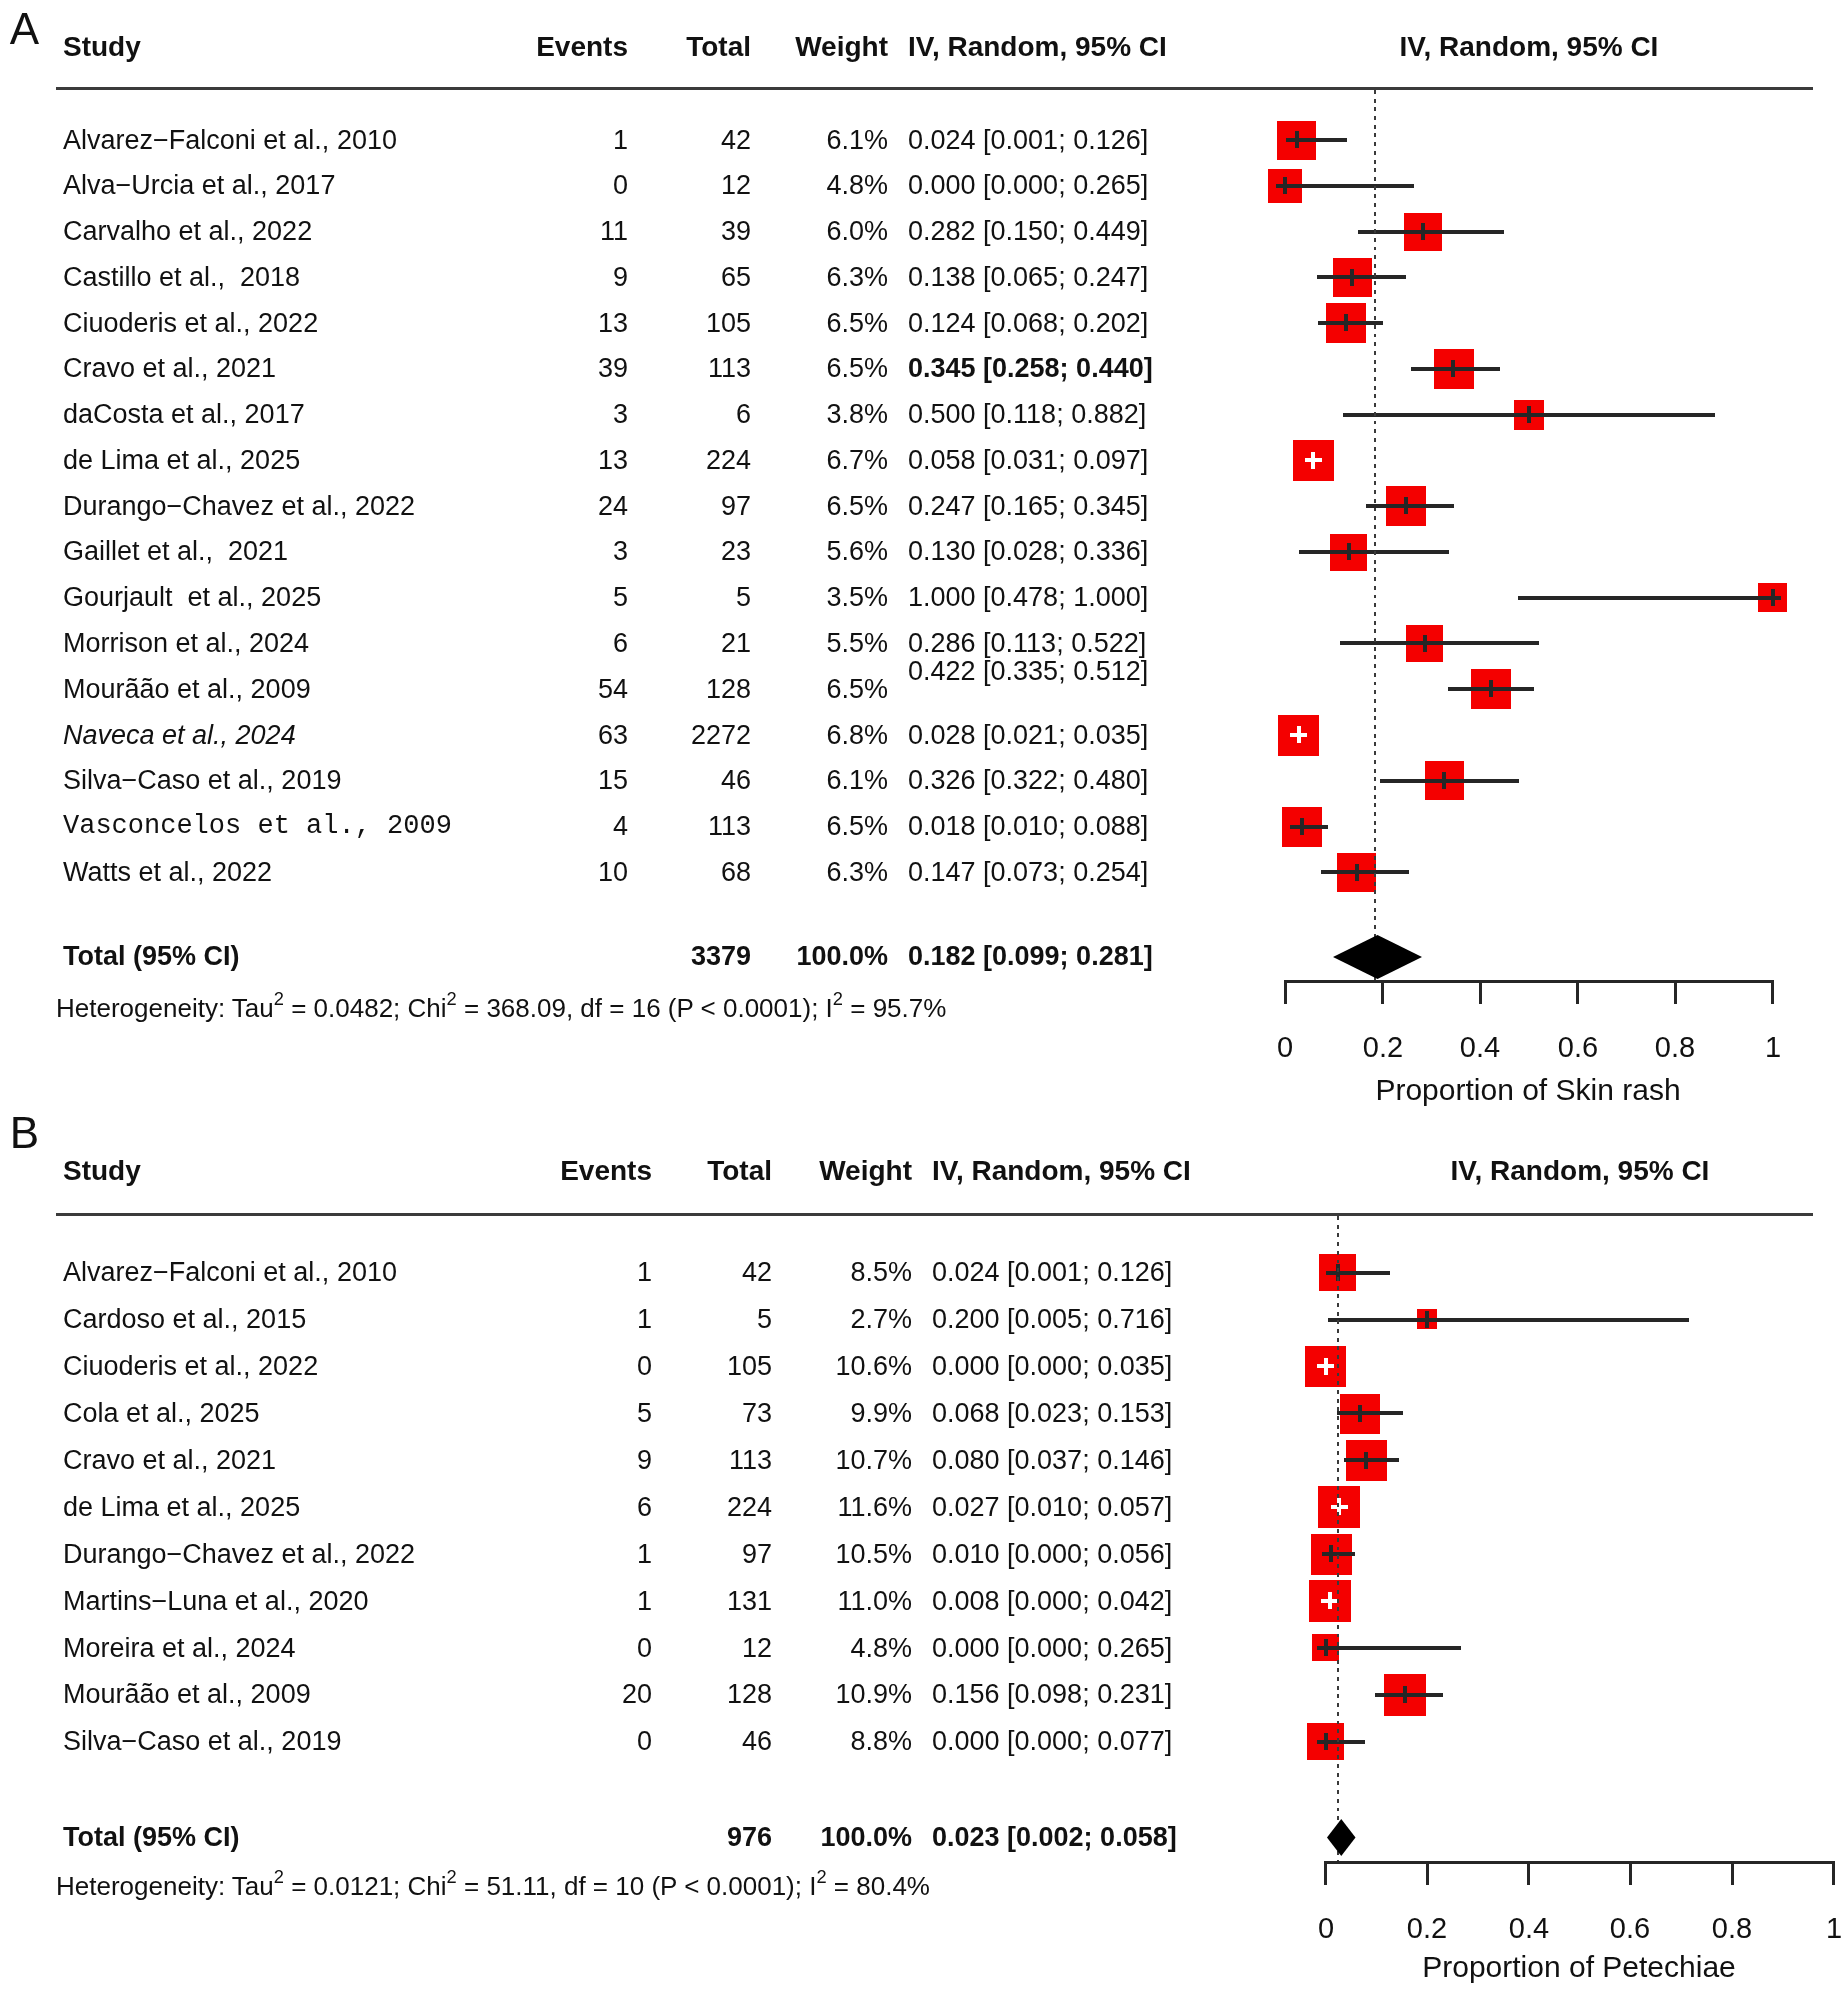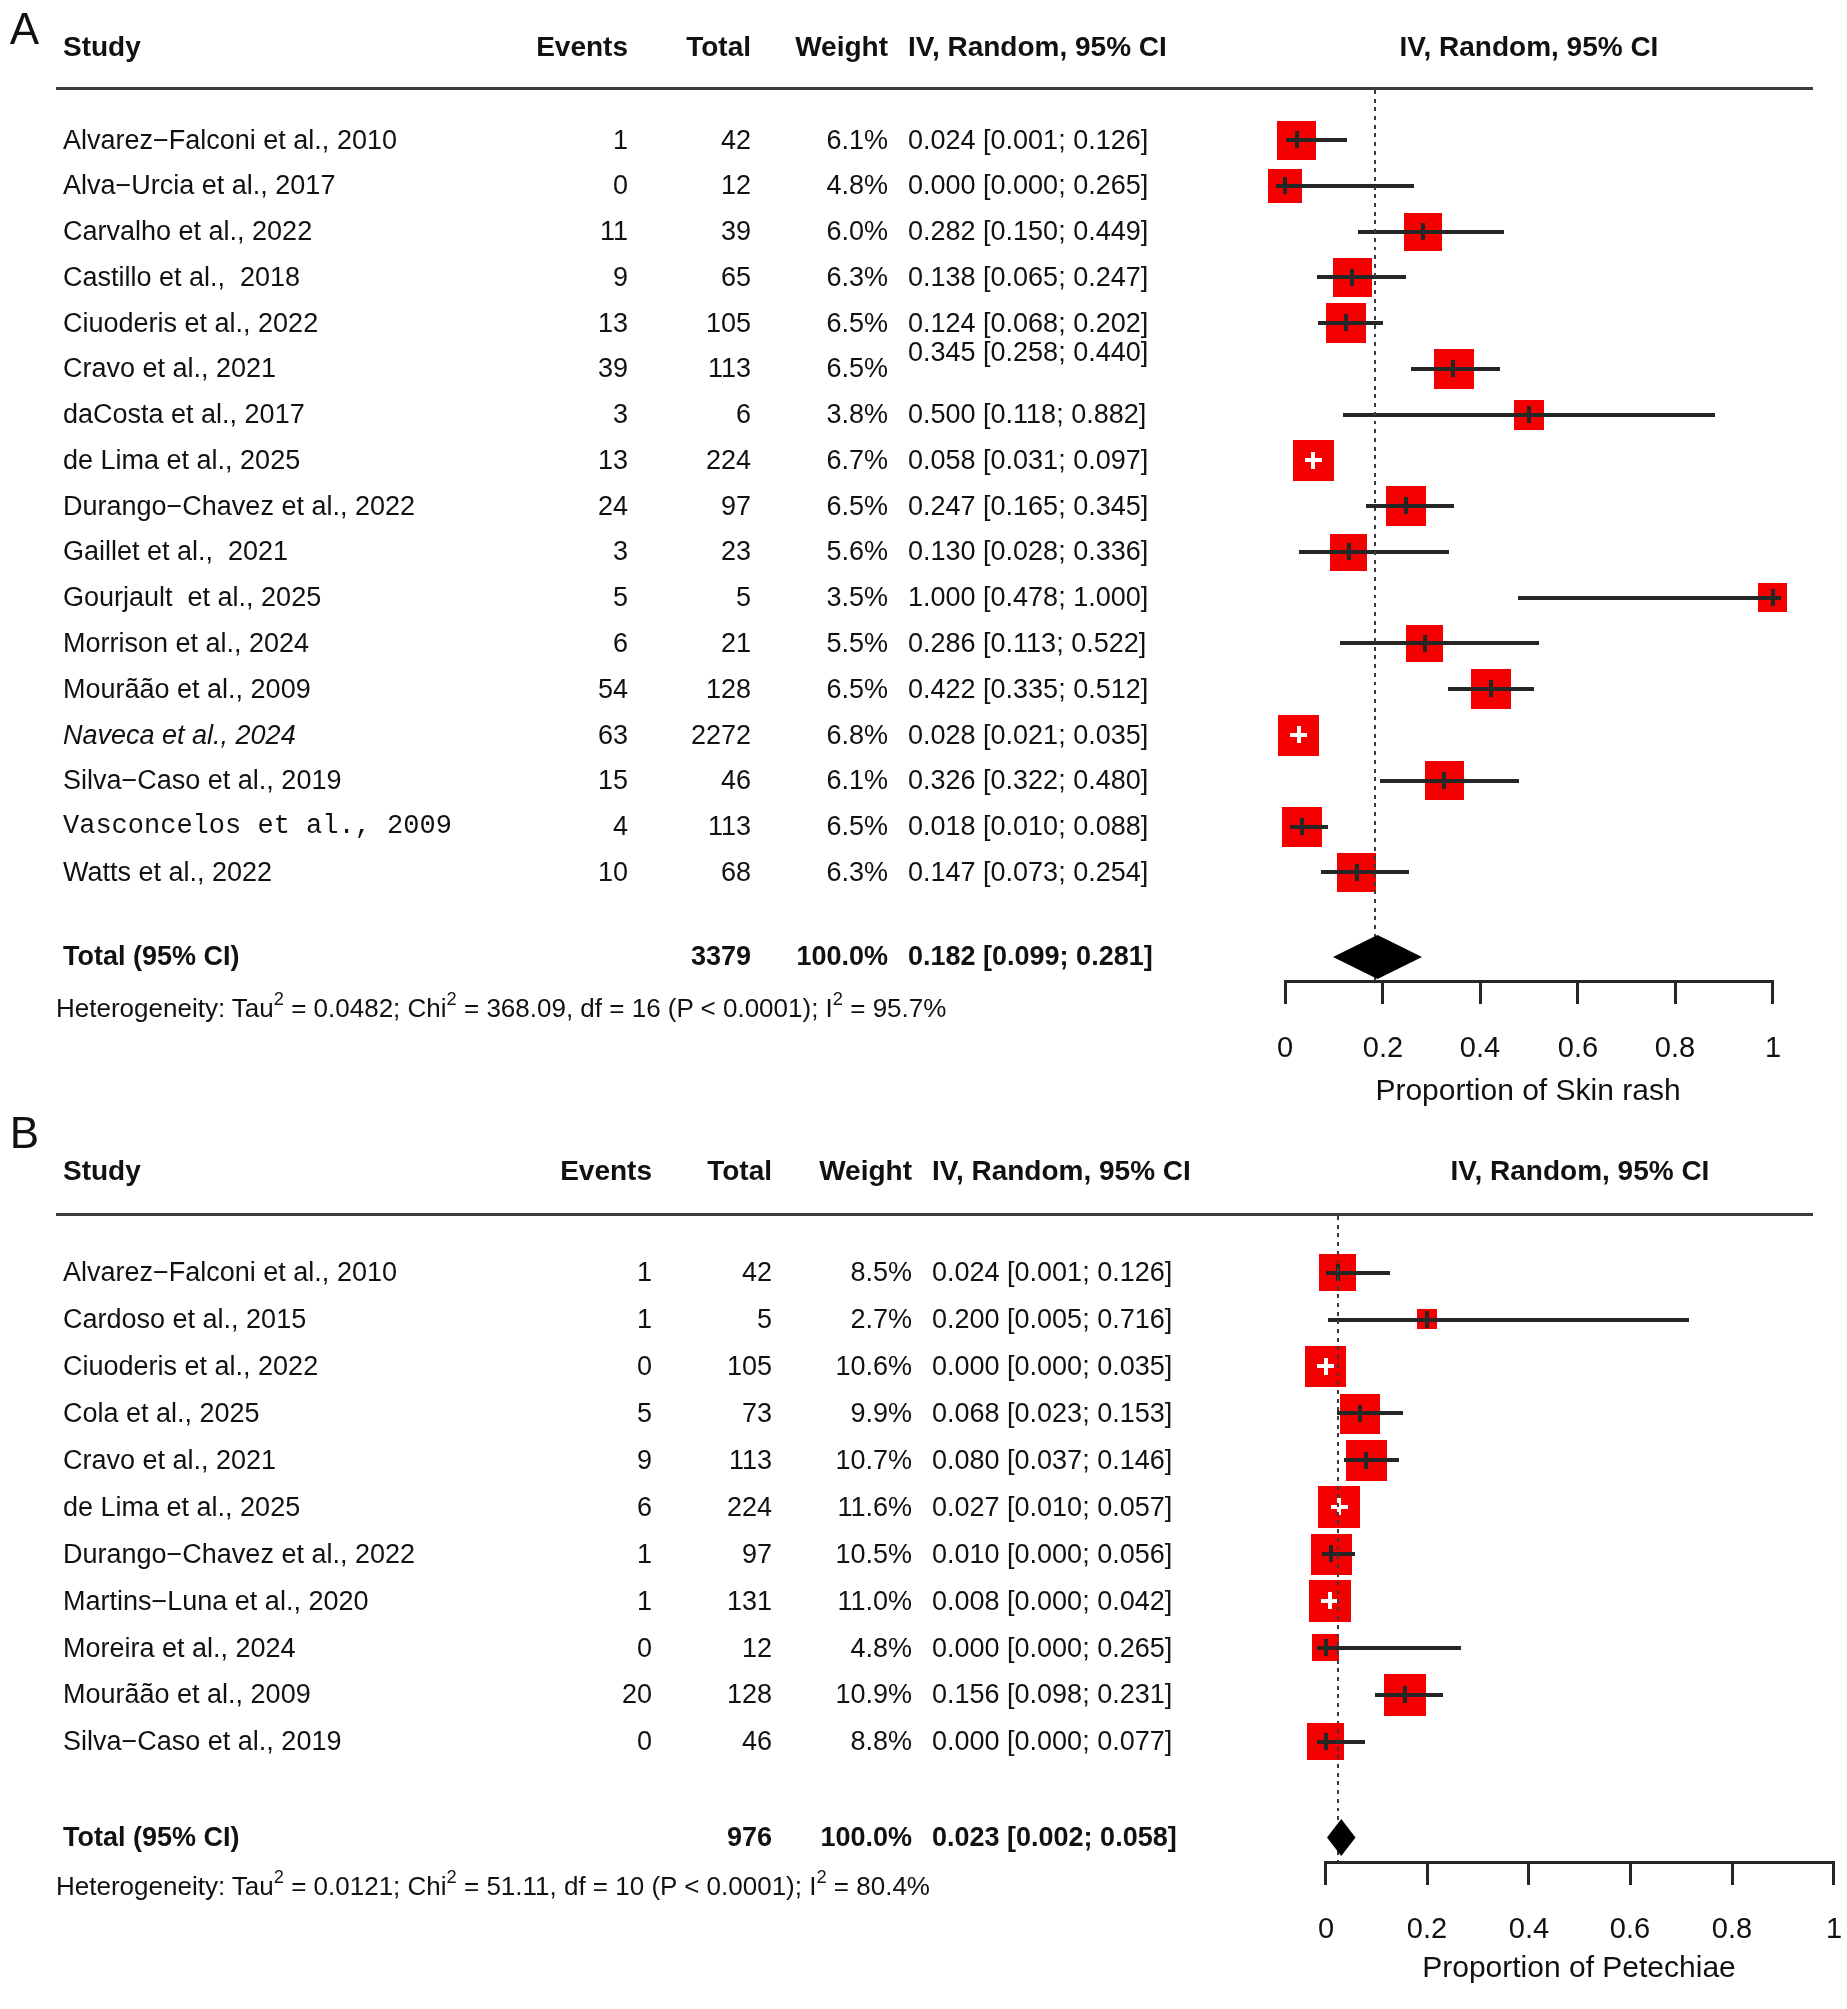--- a/index.html
+++ b/index.html
@@ -136,21 +136,21 @@
       <div class="abs row-text r" style="left:637px;width:251px;top:307px;">6.5%</div>
       <div class="abs row-text" style="left:908px;top:307px;">0.124 [0.068; 0.202]</div>
       <div class="abs" style="left:1326px;top:303px;width:40px;height:40px;background:#f40000;"></div>
       <div class="abs" style="left:1318px;top:321px;width:65px;height:3.9px;background:#262626;"></div>
       <div class="abs" style="left:1337px;top:321px;width:17.4px;height:3.9px;background:#262626;"></div>
       <div class="abs" style="left:1344px;top:314px;width:3.9px;height:17.4px;background:#262626;"></div>
       <div class="abs row-text" style="left:63px;top:352px;">Cravo et al., 2021</div>
       <div class="abs row-text r" style="left:377px;width:251px;top:352px;">39</div>
       <div class="abs row-text r" style="left:500px;width:251px;top:352px;">113</div>
       <div class="abs row-text r" style="left:637px;width:251px;top:352px;">6.5%</div>
-      <div class="abs row-text" style="left:908px;top:336px;">0.345 [0.258; 0.440]</div>
+      <div class="abs row-text" style="left:908px;top:352px;font-weight:bold;">0.345 [0.258; 0.440]</div>
       <div class="abs" style="left:1434px;top:349px;width:40px;height:40px;background:#f40000;"></div>
       <div class="abs" style="left:1411px;top:367px;width:89px;height:3.9px;background:#262626;"></div>
       <div class="abs" style="left:1445px;top:367px;width:17.4px;height:3.9px;background:#262626;"></div>
       <div class="abs" style="left:1451px;top:360px;width:3.9px;height:17.4px;background:#262626;"></div>
       <div class="abs row-text" style="left:63px;top:398px;">daCosta et al., 2017</div>
       <div class="abs row-text r" style="left:377px;width:251px;top:398px;">3</div>
       <div class="abs row-text r" style="left:500px;width:251px;top:398px;">6</div>
       <div class="abs row-text r" style="left:637px;width:251px;top:398px;">3.8%</div>
       <div class="abs row-text" style="left:908px;top:398px;">0.500 [0.118; 0.882]</div>
       <div class="abs" style="left:1514px;top:400px;width:30px;height:30px;background:#f40000;"></div>
@@ -199,21 +199,21 @@
       <div class="abs row-text r" style="left:637px;width:251px;top:627px;">5.5%</div>
       <div class="abs row-text" style="left:908px;top:627px;">0.286 [0.113; 0.522]</div>
       <div class="abs" style="left:1406px;top:625px;width:37px;height:37px;background:#f40000;"></div>
       <div class="abs" style="left:1340px;top:641px;width:199px;height:3.9px;background:#262626;"></div>
       <div class="abs" style="left:1416px;top:641px;width:17.4px;height:3.9px;background:#262626;"></div>
       <div class="abs" style="left:1423px;top:635px;width:3.9px;height:17.4px;background:#262626;"></div>
       <div class="abs row-text" style="left:63px;top:673px;">Mourãão et al., 2009</div>
       <div class="abs row-text r" style="left:377px;width:251px;top:673px;">54</div>
       <div class="abs row-text r" style="left:500px;width:251px;top:673px;">128</div>
       <div class="abs row-text r" style="left:637px;width:251px;top:673px;">6.5%</div>
-      <div class="abs row-text" style="left:908px;top:673px;text-align:right;">0.422 [0.335; 0.512]</div>
+      <div class="abs row-text" style="left:908px;top:655px;text-align:right;">0.422 [0.335; 0.512]</div>
       <div class="abs" style="left:1471px;top:669px;width:40px;height:40px;background:#f40000;"></div>
       <div class="abs" style="left:1448px;top:687px;width:86px;height:3.9px;background:#262626;"></div>
       <div class="abs" style="left:1482px;top:687px;width:17.4px;height:3.9px;background:#262626;"></div>
       <div class="abs" style="left:1489px;top:680px;width:3.9px;height:17.4px;background:#262626;"></div>
       <div class="abs row-text" style="left:63px;top:719px;font-style:italic;">Naveca et al., 2024</div>
       <div class="abs row-text r" style="left:377px;width:251px;top:719px;text-align:center;">63</div>
       <div class="abs row-text r" style="left:500px;width:251px;top:719px;">2272</div>
       <div class="abs row-text r" style="left:637px;width:251px;top:719px;">6.8%</div>
       <div class="abs row-text" style="left:908px;top:719px;">0.028 [0.021; 0.035]</div>
       <div class="abs" style="left:1295px;top:733px;width:6.9px;height:3.9px;background:#262626;"></div>

